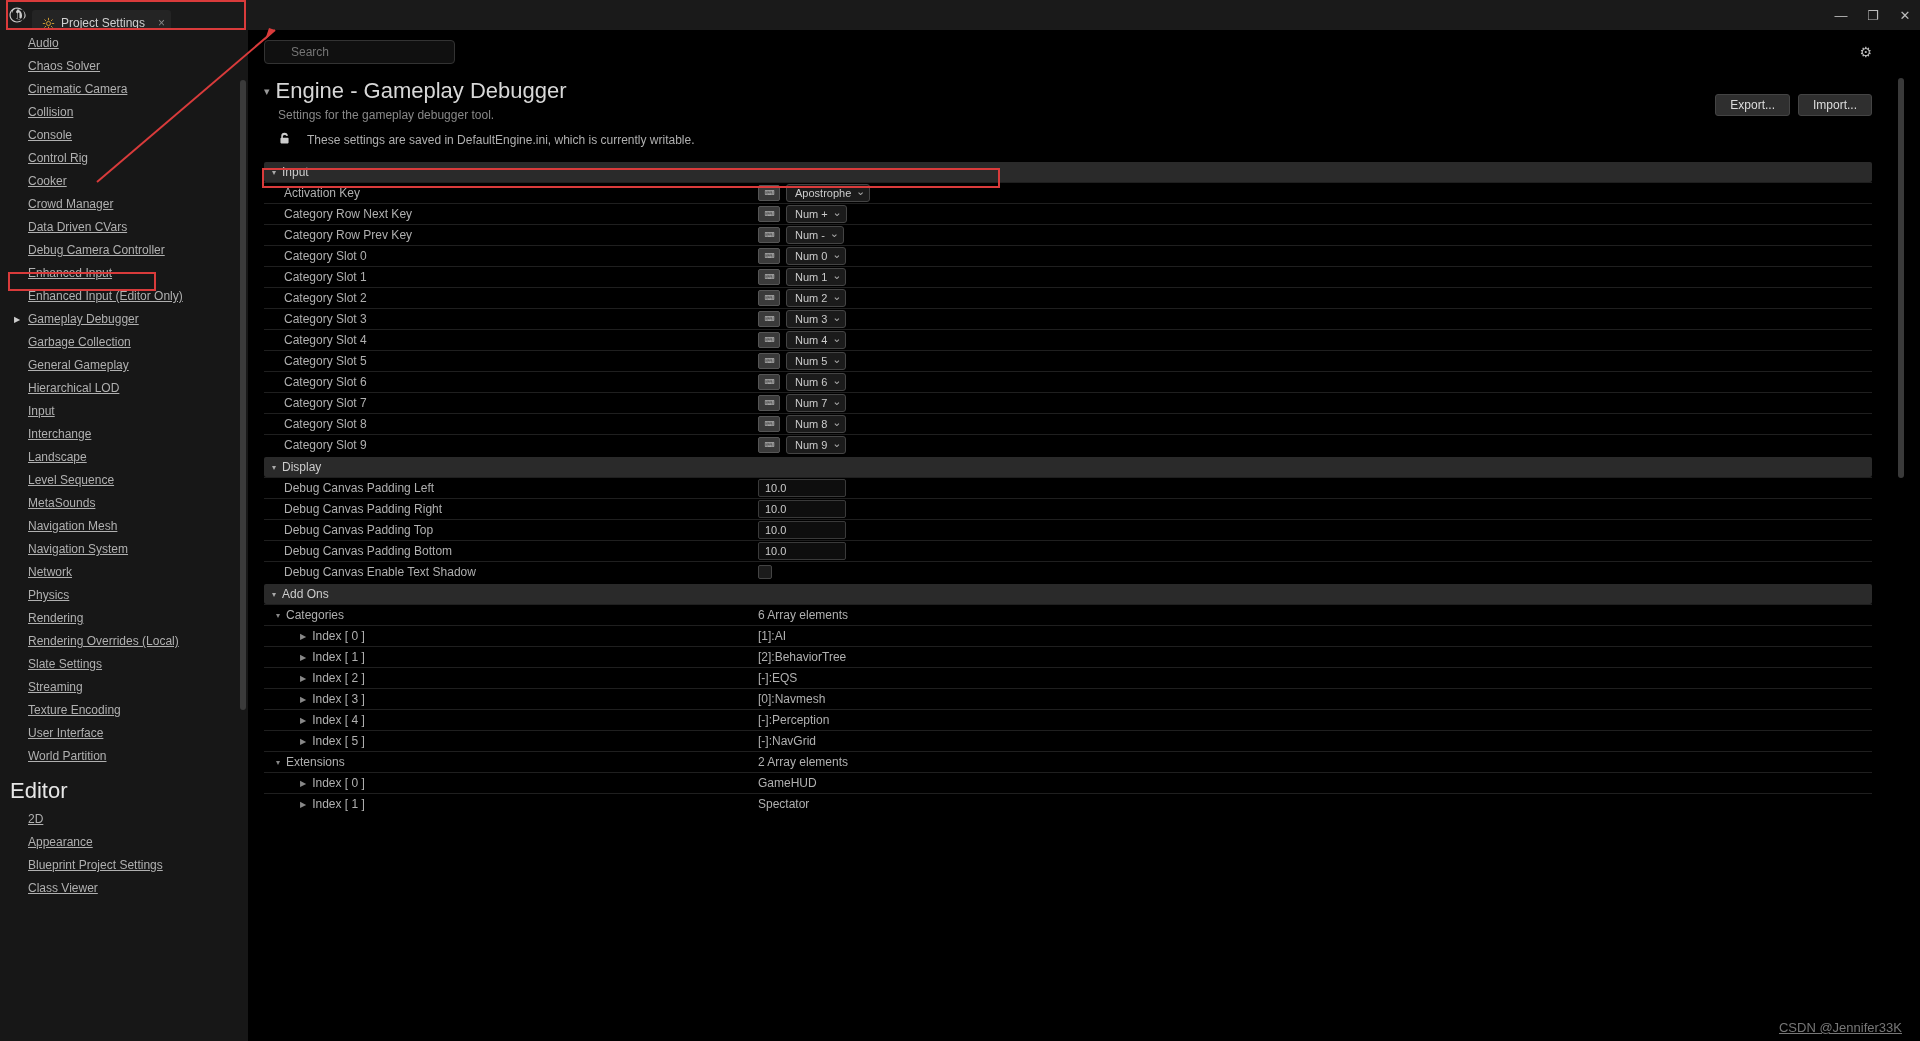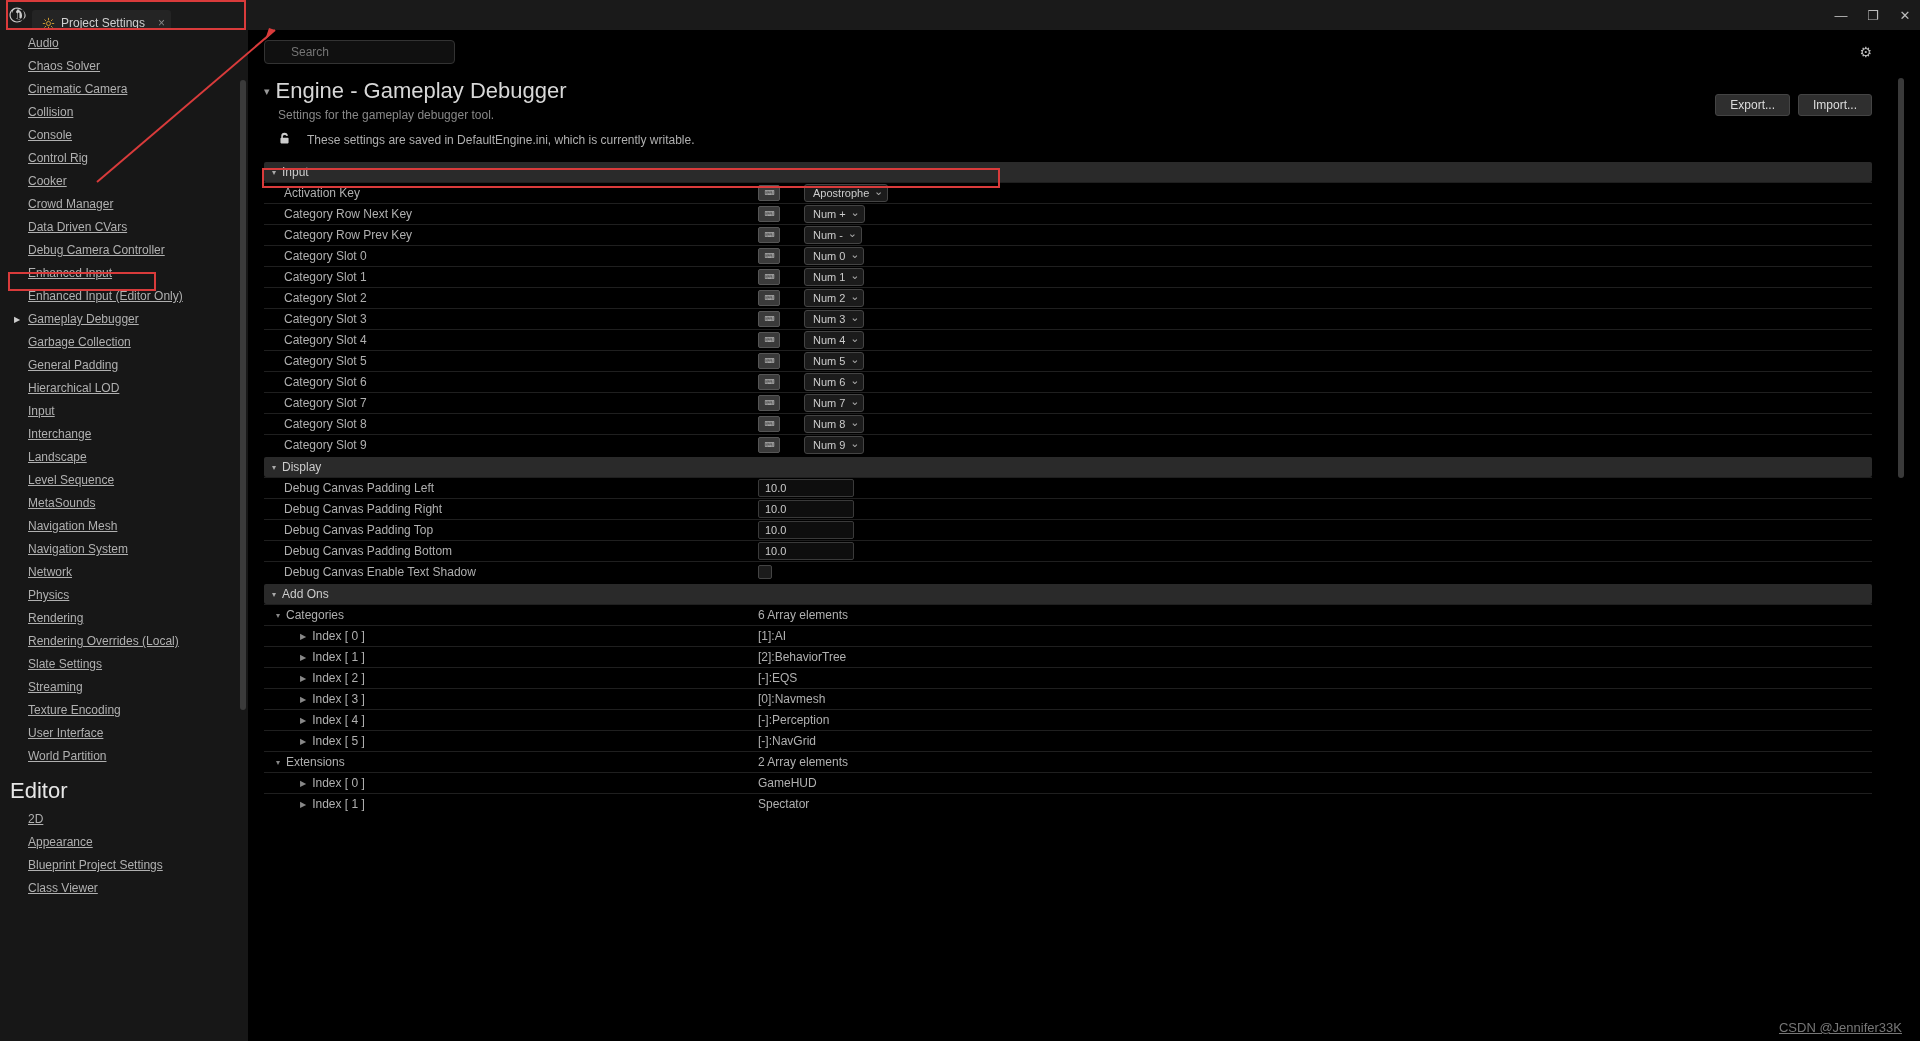--- a/index.html
+++ b/index.html
@@ -39,27 +39,27 @@
 .header-buttons { position: absolute; right: 48px; top: 22px; display: flex; gap: 8px; }
 .hbtn { background: #2f2f2f; border: 1px solid #444; padding: 3px 14px; border-radius: 3px; color: #ddd; font-size: 12px; cursor: pointer; }
 .main-scroll { position: absolute; right: 16px; top: 48px; width: 6px; height: 400px; background: #3a3a3a; border-radius: 3px; }
 
 .props { flex: 1; overflow-y: auto; padding: 0 48px 0 16px; }
 .section-header { background: #2a2a2a; padding: 3px 8px; color: #ccc; font-size: 12px; display: flex; align-items: center; gap: 6px; border-radius: 2px; margin-top: 2px; }
 .section-header .arrow { font-size: 8px; color: #aaa; }
 .row { display: flex; align-items: center; height: 21px; border-top: 1px solid #1f1f1f; }
 .row-label { width: 490px; padding-left: 20px; color: #b0b0b0; font-size: 12px; display: flex; align-items: center; gap: 6px; }
 .row-label .expand { font-size: 8px; color: #888; }
-.row-value { flex: 1; display: flex; align-items: center; gap: 24px; padding-left: 4px; }
+.row-value { flex: 1; display: flex; align-items: center; gap: 6px; padding-left: 4px; }
 .indent-1 { padding-left: 36px !important; }
 
 .kbd-icon { width: 22px; height: 16px; background: #3a3a3a; border: 1px solid #555; border-radius: 2px; display: inline-flex; align-items: center; justify-content: center; font-size: 7px; letter-spacing: -1px; }
 .dropdown { background: #1b1b1b; border: 1px solid #444; border-radius: 3px; padding: 2px 18px 2px 8px; color: #ccc; font-size: 11px; position: relative; min-width: 58px; cursor: pointer; height: 18px; display: flex; align-items: center; }
 .dropdown::after { content: "⌄"; position: absolute; right: 4px; top: 0px; color: #aaa; font-size: 11px; }
-.num-input { background: #0e0e0e; border: 1px solid #3a3a3a; border-radius: 2px; padding: 2px 6px; color: #ccc; font-size: 11px; width: 96px; height: 18px; }
+.num-input { background: #0e0e0e; border: 1px solid #3a3a3a; border-radius: 2px; padding: 2px 6px; color: #ccc; font-size: 11px; width: 88px; height: 18px; }
 .checkbox { width: 14px; height: 14px; background: #1b1b1b; border: 1px solid #444; border-radius: 2px; }
 .val-text { color: #b0b0b0; font-size: 12px; }
 
 
 .red-box { position: absolute; border: 2px solid #d93b3b; pointer-events: none; z-index: 100; }
 .red-arrow { position: absolute; z-index: 99; pointer-events: none; }
 
 .watermark { position: absolute; right: 18px; bottom: 6px; color: #777; font-size: 13px; text-decoration: underline; }
 </style>
 </head>
@@ -106,21 +106,21 @@
       <div class="sb-item"><span>Console</span></div>
       <div class="sb-item"><span>Control Rig</span></div>
       <div class="sb-item"><span>Cooker</span></div>
       <div class="sb-item"><span>Crowd Manager</span></div>
       <div class="sb-item"><span>Data Driven CVars</span></div>
       <div class="sb-item"><span>Debug Camera Controller</span></div>
       <div class="sb-item"><span>Enhanced Input</span></div>
       <div class="sb-item"><span>Enhanced Input (Editor Only)</span></div>
       <div class="sb-item active"><span>Gameplay Debugger</span></div>
       <div class="sb-item"><span>Garbage Collection</span></div>
-      <div class="sb-item"><span>General Padding</span></div>
+      <div class="sb-item"><span>General Gameplay</span></div>
       <div class="sb-item"><span>Hierarchical LOD</span></div>
       <div class="sb-item"><span>Input</span></div>
       <div class="sb-item"><span>Interchange</span></div>
       <div class="sb-item"><span>Landscape</span></div>
       <div class="sb-item"><span>Level Sequence</span></div>
       <div class="sb-item"><span>MetaSounds</span></div>
       <div class="sb-item"><span>Navigation Mesh</span></div>
       <div class="sb-item"><span>Navigation System</span></div>
       <div class="sb-item"><span>Network</span></div>
       <div class="sb-item"><span>Physics</span></div>

